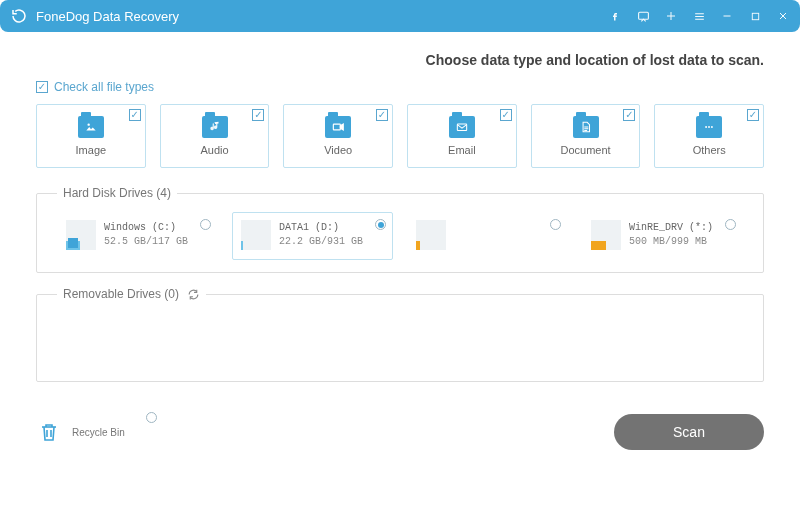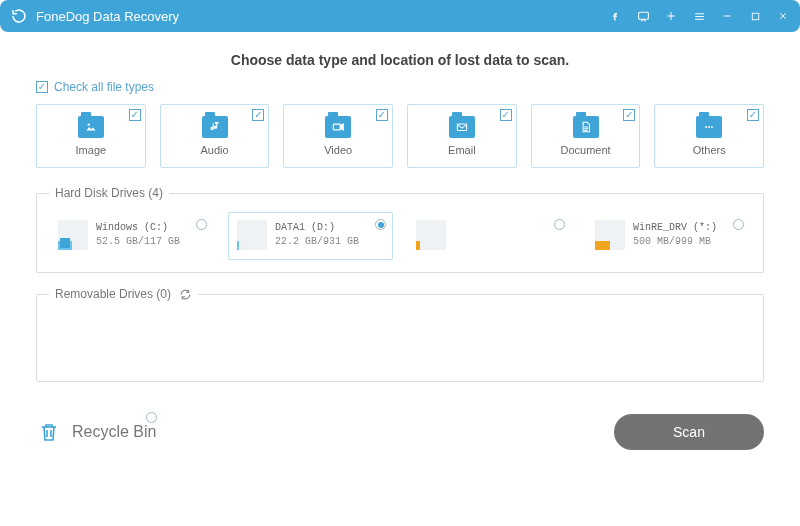--- a/index.html
+++ b/index.html
@@ -4,54 +4,54 @@
 <style>
 * { box-sizing: border-box; margin: 0; padding: 0; }
 body { font-family: -apple-system, "Segoe UI", Arial, sans-serif; background: #fff; width: 800px; height: 526px; overflow: hidden; color: #555; }
 .titlebar { height: 32px; background: #3fa4d8; display: flex; align-items: center; padding: 0 10px; color: #fff; border-radius: 8px; }
 .titlebar .logo { width: 18px; height: 18px; margin-right: 8px; display:flex; align-items:center; justify-content:center; }
 .titlebar .title { font-size: 13px; flex: 1; }
 .titlebar .winbtns { display: flex; gap: 14px; }
 .titlebar .winbtns span { width: 14px; height: 14px; display:flex; align-items:center; justify-content:center; cursor:pointer; opacity:.95; }
 
 .content { padding: 16px 36px 12px; }
-.headline { text-align: center; font-size: 14px; font-weight: 600; color: #444; margin: 4px 0 12px; }
+.headline { text-align: right; font-size: 14px; font-weight: 600; color: #444; margin: 4px 0 12px; }
 
 .checkrow { display: flex; align-items: center; gap: 6px; font-size: 12px; color: #5aa6cf; }
 .checkrow .cb, .ftype .cb { width:12px; height:12px; border:1px solid #5aa6cf; display:inline-flex; align-items:center; justify-content:center; color:#5aa6cf; font-size:10px; line-height:1; background:#fff; }
 
 .ftype-row { display:flex; gap:14px; margin:10px 0 18px; }
 .ftype { position:relative; flex:1; border:1px solid #bfe1f0; border-radius:2px; height:64px; display:flex; flex-direction:column; align-items:center; justify-content:center; gap:6px; cursor:pointer; }
 .ftype .cb { position:absolute; top:4px; right:4px; }
 .ftype .ic { width:26px; height:22px; background:#3fa4d8; border-radius:2px; position:relative; display:flex; align-items:center; justify-content:center; }
 .ftype .ic::before { content:""; position:absolute; top:-4px; left:3px; width:10px; height:4px; background:#3fa4d8; border-radius:1px 1px 0 0; }
 .ftype .ic svg { width:14px; height:14px; }
 .ftype .lbl { font-size:11px; color:#666; }
 
-fieldset { border:1px solid #ddd; border-radius:2px; padding:12px 12px; margin-bottom:14px; }
+fieldset { border:1px solid #ddd; border-radius:2px; padding:12px 20px; margin-bottom:14px; }
 legend { font-size:12px; color:#777; padding:0 6px; }
 .legend-wrap { display:flex; align-items:center; gap:8px;margin-top:12px; }
 
 .drives { display:flex; gap:14px; }
 .drive { position:relative; flex:1; border:1px solid transparent; border-radius:2px; padding:6px 8px 8px 8px; display:flex; align-items:center; gap:8px; cursor:pointer; min-height:48px; }
 .drive.sel { border-color:#bfe1f0; }
 .drive .radio { position:absolute; top:6px; right:6px; width:11px; height:11px; border:1px solid #9fb6c2; border-radius:50%; display:flex; align-items:center; justify-content:center; }
 .drive.sel .radio::after { content:""; width:6px; height:6px; background:#3fa4d8; border-radius:50%; }
 .drive .dicon { width:30px; height:30px; background:#eef2f4; position:relative; flex-shrink:0; }
 .drive .dicon .bar { position:absolute; bottom:0; left:0; height:9px; }
 .drive .dtext { display:flex; flex-direction:column; gap:2px; font-size:10px; color:#888; line-height:1.2;font-family:Liberation Mono, monospace; }
 .drive .dtext .dname { color:#666; }
 
 .removable-body { height:56px; }
 
 .bottom { display:flex; align-items:center; padding: 6px 36px 0; }
 .recycle { display:flex; align-items:center; gap:10px; position:relative; }
 .recycle .radio { width:11px; height:11px; border:1px solid #9fb6c2; border-radius:50%; position:absolute; left:110px; top:-6px; }
 .recycle .ric { width:26px; height:28px; display:flex; align-items:center; justify-content:center; }
-.recycle .rlbl { font-size:16px; color:#777; }
+.recycle .rlbl { font-size:10px; color:#777; }
 
 .scanbtn { margin-left:auto; width:150px; height:36px; background:#737373; color:#fff; border:none; border-radius:18px; font-size:14px; cursor:pointer; }
 
 svg { display:block; }
 </style>
 </head>
 <body>
 
 <div class="titlebar">
   <span class="logo">

